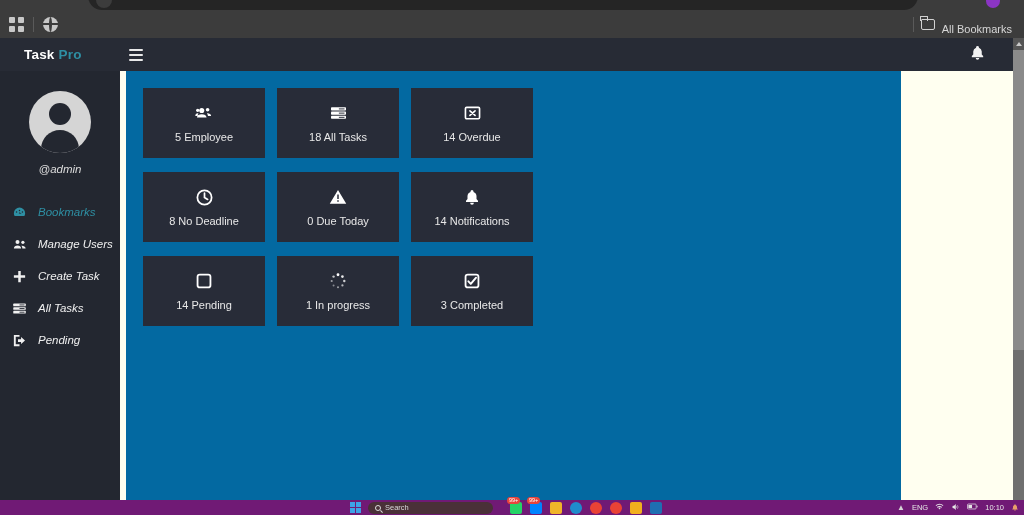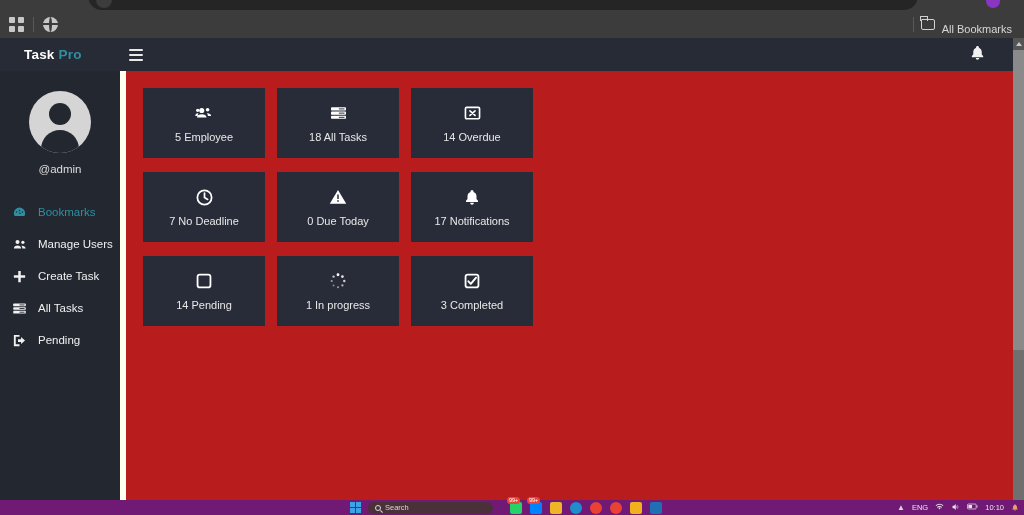--- a/index.html
+++ b/index.html
@@ -57,37 +57,38 @@
   .brand { padding-left: 24px; font-size: 13.5px; font-weight: bold; letter-spacing: .2px; }
   .brand .t1 { color: #ffffff; }
   .brand .t2 { color: #2e8fa3; }
   .hamburger { margin-left: 47px; width: 14px; height: 12px; display: flex; flex-direction: column; justify-content: space-between; cursor: pointer; }
   .hamburger i { display: block; height: 2px; background: #e9e9e9; border-radius: 1px; }
   .header-bell { margin-left: auto; margin-right: 27px; }
 
   .sidebar {
     position: absolute; left: 0; top: 33px; width: 120px; height: 429px;
     background: #232730;
+    font-style: italic;
   }
   .avatar-wrap { padding-top: 20px; display: flex; flex-direction: column; align-items: center; }
   .avatar {
     width: 62px; height: 62px; border-radius: 50%; background: #d5d5d5;
     position: relative; overflow: hidden;
   }
   .avatar::before { content: ""; position: absolute; left: 50%; top: 12px; transform: translateX(-50%); width: 22px; height: 22px; border-radius: 50%; background: #232730; }
   .avatar::after { content: ""; position: absolute; left: 50%; top: 39px; transform: translateX(-50%); width: 38px; height: 30px; border-radius: 19px 19px 0 0; background: #232730; }
   .avatar-name { margin-top: 10px; color: #dcdcdc; font-size: 11.5px; }
 
   .nav { margin-top: 21px; }
   .nav-item { display: flex; align-items: center; gap: 10px; padding: 0 0 0 11px; height: 32px; cursor: pointer; }
   .nav-item .nav-ic { width: 17px; display: flex; align-items: center; justify-content: center; }
   .nav-label { font-size: 11.5px; color: #f0f0f0; }
   .nav-item.active .nav-label { color: #2e8fa3; }
 
-  .content { position: absolute; left: 126px; top: 33px; width: 887px; height: 429px; background: #b91c1c; }
+  .content { position: absolute; left: 126px; top: 33px; width: 775px; height: 429px; background: #0369a1; }
   .cards { padding: 17px 0 0 17px; display: grid; grid-template-columns: repeat(3, 122px); gap: 14px 12px; width: fit-content; }
   .card {
     width: 122px; height: 70px; background: #282c38;
     display: flex; flex-direction: column; align-items: center; justify-content: center;
     gap: 8px; cursor: pointer;
   }
   .card-ic { height: 20px; display: flex; align-items: center; justify-content: center; }
   .card-label { color: #e8e8e8; font-size: 11px; }
 
   
@@ -265,40 +266,40 @@
           <span class="card-label">14 Overdue</span>
         </div>
 
         <div class="card">
           <span class="card-ic">
             <svg width="19" height="19" viewBox="0 0 24 24">
                 <circle cx="12" cy="12" r="9" fill="none" stroke="#ffffff" stroke-width="2.2"></circle>
                 <path d="M12 6.6V12l4 2.4" stroke="#ffffff" stroke-width="2.2" stroke-linecap="round" fill="none"></path>
               </svg>
           </span>
-          <span class="card-label">7 No Deadline</span>
+          <span class="card-label">8 No Deadline</span>
         </div>
 
         <div class="card">
           <span class="card-ic">
             <svg width="20" height="18" viewBox="0 0 24 24" fill="#ffffff">
                 <path d="M12 2.6L23 21H1zM11 8.6h2v6h-2zm0 7.6h2v2.2h-2z"></path>
                 <path d="M11 8.6h2v6h-2zm0 7.6h2v2.2h-2z" fill="#282c38"></path>
               </svg>
           </span>
           <span class="card-label">0 Due Today</span>
         </div>
 
         <div class="card">
           <span class="card-ic">
             <svg width="18" height="19" viewBox="0 0 24 24" fill="#ffffff">
                 <path d="M12 2a2 2 0 012 2v.6A6 6 0 0118 10v4l2 2.4V18H4v-1.6L6 14v-4a6 6 0 014-5.4V4a2 2 0 012-2zM9.5 19h5a2.5 2.5 0 01-5 0z"></path>
               </svg>
           </span>
-          <span class="card-label">17 Notifications</span>
+          <span class="card-label">14 Notifications</span>
         </div>
 
         <div class="card">
           <span class="card-ic">
             <svg width="18" height="18" viewBox="0 0 24 24">
                 <rect x="3.4" y="3.4" width="17.2" height="17.2" rx="3" fill="none" stroke="#ffffff" stroke-width="2.4"></rect>
               </svg>
           </span>
           <span class="card-label">14 Pending</span>
         </div>

